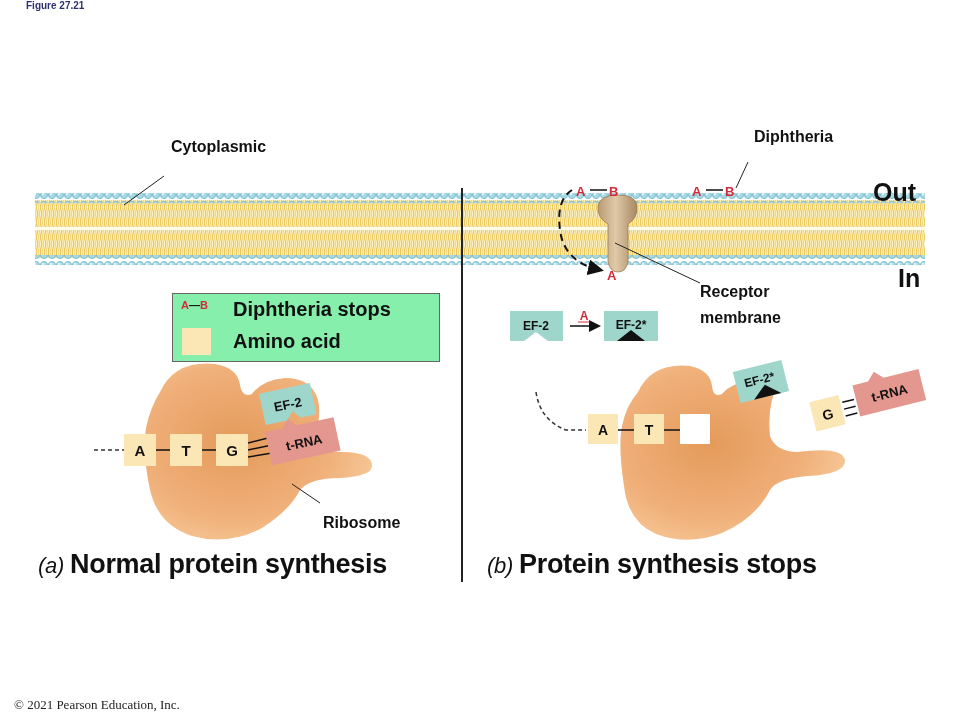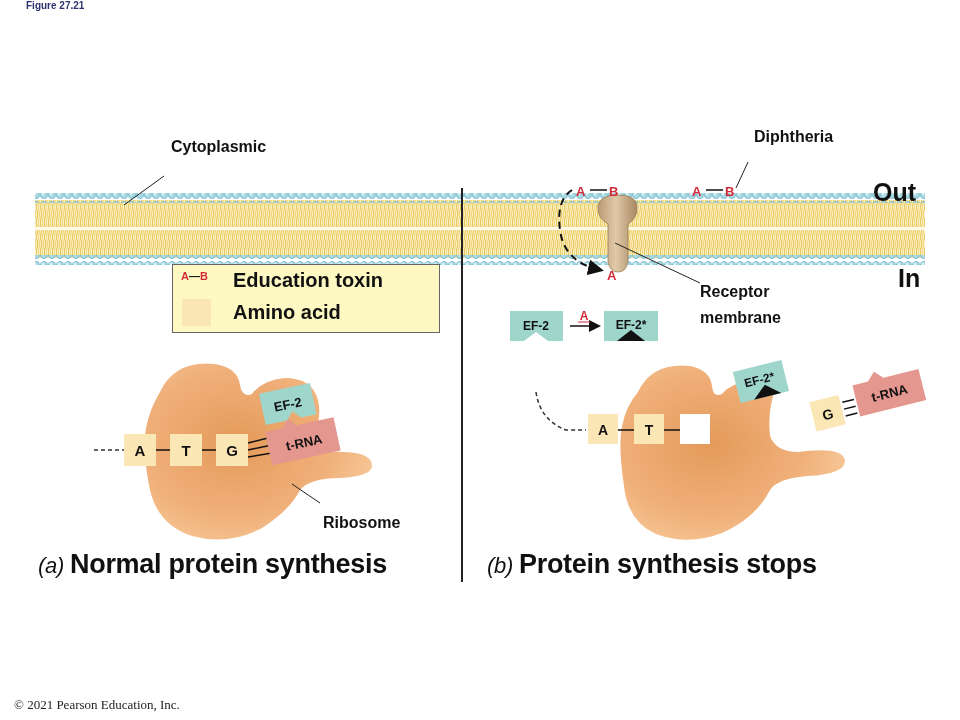--- a/index.html
+++ b/index.html
@@ -4,21 +4,21 @@
 <style>
   html,body{margin:0;padding:0;background:#ffffff;}
   body{width:960px;height:720px;position:relative;overflow:hidden;font-family:"Liberation Sans",sans-serif;}
   .abs{position:absolute;}
   .fig-title{left:26px;top:0;font-size:10px;font-weight:bold;color:#2e3170;}
   .lbl{font-weight:bold;color:#111;font-size:16px;line-height:26px;}
   .lbl-sm{font-weight:bold;color:#111;font-size:20px;line-height:24px;}
   .caption{font-size:27px;font-weight:bold;color:#111;letter-spacing:-0.3px;}
   .caption i{font-weight:normal;font-size:22px;margin-right:6px;}
   .copyright{left:14px;top:697px;font-family:"Liberation Serif",serif;font-size:13px;color:#222;}
-  .legend{left:172px;top:264px;width:266px;height:67px;border:1.5px solid #666;background:#fef9c3;}
+  .legend{left:172px;top:293px;width:266px;height:67px;border:1.5px solid #666;background:#86efac;}
   svg text{font-family:"Liberation Sans",sans-serif;}
 </style>
 </head>
 <body>
 
 <div class="abs fig-title">Figure 27.21</div>
 
 <svg class="abs" style="left:0;top:0" width="960" height="720">
   <defs>
     <pattern id="tails" width="4" height="30" patternUnits="userSpaceOnUse">
@@ -166,21 +166,21 @@
 <div class="abs lbl" style="left:700px;top:279px;">
   <div>Receptor</div>
   <div>membrane</div>
 </div>
 <div class="abs lbl" style="left:323px;top:498px;margin-top:12px;">Ribosome</div>
 
 <div class="abs legend">
   <div class="abs" style="left:8px;top:5px;font-size:11px;font-weight:bold;color:#d42b3a;">
     <span>A</span><span style="color:#111;">—</span><span>B</span>
   </div>
-  <div class="abs lbl-sm" style="left:60px;top:3px;">Education toxin</div>
+  <div class="abs lbl-sm" style="left:60px;top:3px;">Diphtheria stops</div>
   <div class="abs" style="left:9px;top:34px;width:29px;height:27px;background:#fbe6b5;"></div>
   <div class="abs lbl-sm" style="left:60px;top:35px;">Amino acid</div>
 </div>
 
 <div class="abs caption" style="left:38px;top:549px;">
   <i>(a)</i><span>Normal protein synthesis</span>
 </div>
 <div class="abs caption" style="left:487px;top:549px;">
   <i>(b)</i><span>Protein synthesis stops</span>
 </div>

